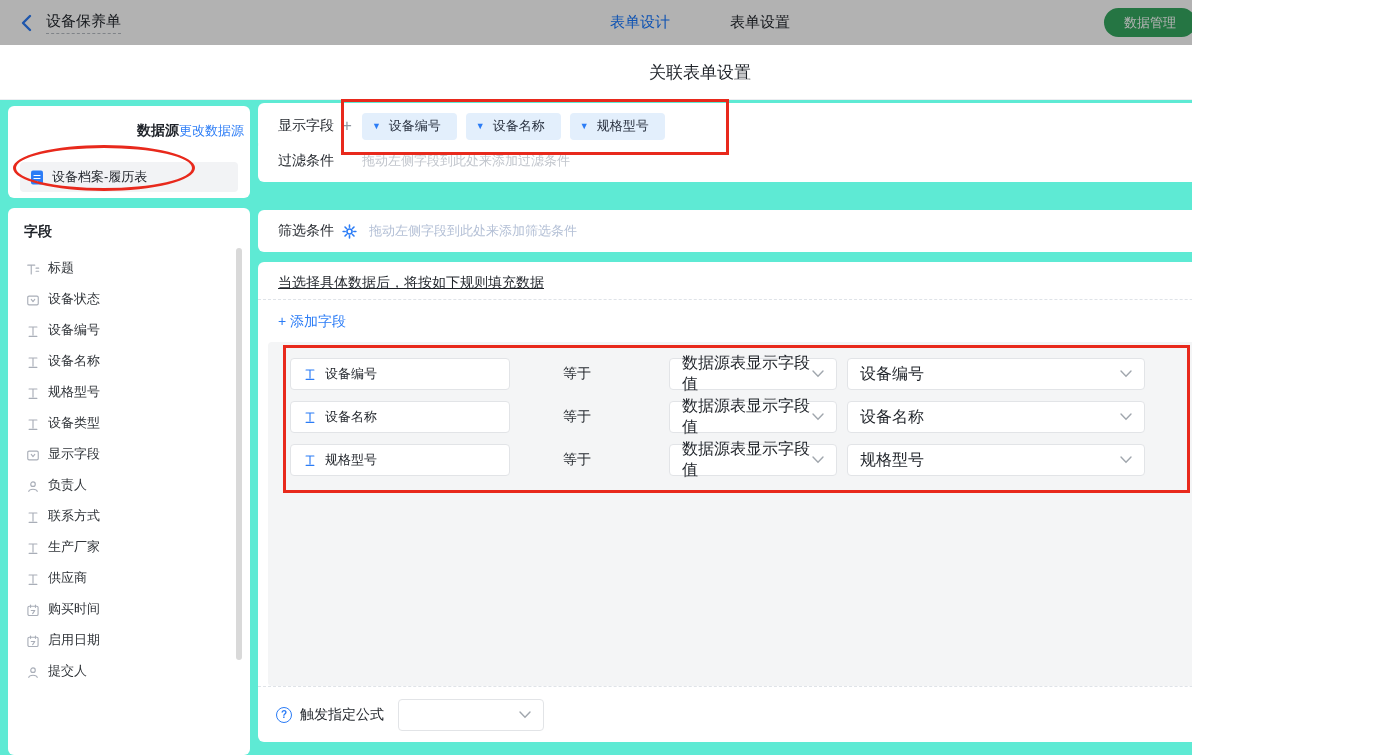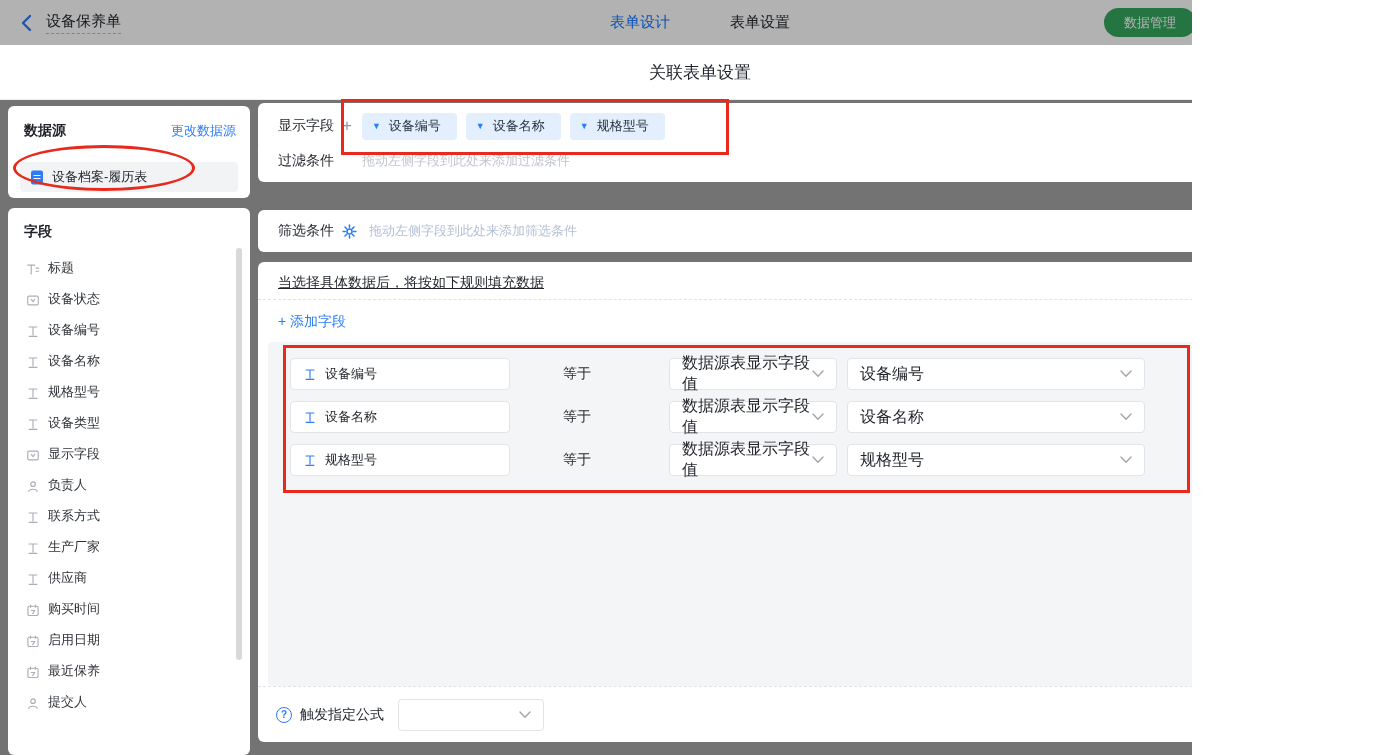--- a/index.html
+++ b/index.html
@@ -1,18 +1,18 @@
 <!DOCTYPE html>
 <html><head>
 <meta charset="utf-8">
 <style>
   * { margin:0; padding:0; box-sizing:border-box; }
   html,body { width:1400px; height:755px; }
   body { font-family:"Liberation Sans","DejaVu Sans",sans-serif; color:#1f2329; background:#fff; }
-  .screen { position:relative; width:1192px; height:755px; overflow:hidden; background:#737373; }
+  .screen { position:relative; width:1192px; height:755px; overflow:hidden; background:#5eead4; }
 
   
   .topbar { position:absolute; left:0; top:0; width:1400px; height:45px; background:#ffffff; display:flex; align-items:center; }
   .topbar-dim { position:absolute; inset:0; background:rgba(0,0,0,0.30); pointer-events:none; }
   .tb-left { display:flex; align-items:center; margin-left:16px; gap:8px; }
   .tb-title { font-size:15px; color:#1f2329; border-bottom:1px dashed #b7bcc3; padding-bottom:2px; }
   .tb-tabs { position:absolute; left:0; right:0; top:0; height:45px; display:flex; align-items:center; justify-content:center; gap:60px;text-align:right; }
   .tb-tab { font-size:15px; color:#1f2329; cursor:pointer; }
   .tb-tab.active { color:#1677ff; }
   .tb-right { position:absolute; right:14px; top:0; height:45px; display:flex; align-items:center; gap:13px; }
@@ -27,21 +27,21 @@
   .modal-title { position:absolute; left:0; right:0; top:0; height:55px; display:flex; align-items:center; justify-content:center; font-size:17px; color:#1f2329; }
   .modal-close { position:absolute; right:24px; top:18px; width:20px; height:20px; cursor:pointer; display:flex; align-items:center; justify-content:center; }
 
   
   .card { position:absolute; background:#fff; border-radius:6px; }
   .sec-label { font-size:14px; color:#1f2329; }
   .bold { font-weight:bold; }
   .link { color:#2b7cf6; font-size:13px; cursor:pointer; }
 
   
-  .ds-head { display:flex; align-items:center; justify-content:space-between; padding:16px 14px 0 16px; }
+  .ds-head { display:flex; align-items:center; justify-content:flex-end; padding:16px 6px 0 16px; }
   .ds-row { position:absolute; left:12px; top:56px; width:218px; height:30px; background:#f2f3f5; border-radius:4px; display:flex; align-items:center; padding-left:10px; gap:8px; font-size:13px; cursor:pointer; }
   .fields-head { padding:14px 0 0 16px; }
   .field-list { position:absolute; left:0; top:38px; width:242px; }
   .field-item { height:31px; display:flex; align-items:flex-end; padding-left:18px; gap:8px; font-size:13px; color:#2f3338; cursor:grab; }
   .scrollbar { position:absolute; left:228px; top:40px; width:6px; height:412px; background:#d9d9d9; border-radius:3px; cursor:pointer; }
 
   
   .row-card { display:flex; align-items:center; padding-left:20px; }
   .placeholder { font-size:13px; margin-left:28px; }
   .ph-gray { color:#c2c6cd; }
@@ -249,29 +249,20 @@
             <svg width="14" height="15" viewBox="0 0 16 16" fill="none" stroke="#a9aeb8" stroke-width="1.3" stroke-linecap="round">
               <rect x="2.2" y="3.2" width="11.6" height="10.5" rx="1.5"></rect>
               <path d="M5.2 1.8 V4.4 M10.8 1.8 V4.4 M6 8 H10 M10 8 L7.6 11.6"></path>
             </svg>
           </span>
           <span>启用日期</span>
         </div>
         <div class="field-item">
           <span style="display: flex;">
             <svg width="14" height="15" viewBox="0 0 16 16" fill="none" stroke="#a9aeb8" stroke-width="1.3" stroke-linecap="round">
-              <rect x="2.2" y="3.2" width="11.6" height="10.5" rx="1.5"></rect>
-              <path d="M5.2 1.8 V4.4 M10.8 1.8 V4.4 M6 8 H10 M10 8 L7.6 11.6"></path>
-            </svg>
-          </span>
-          <span>最近保养</span>
-        </div>
-        <div class="field-item">
-          <span style="display: flex;">
-            <svg width="14" height="15" viewBox="0 0 16 16" fill="none" stroke="#a9aeb8" stroke-width="1.3" stroke-linecap="round">
               <circle cx="8" cy="5.3" r="2.6"></circle>
               <path d="M3.2 13.6 C3.8 10.4 12.2 10.4 12.8 13.6"></path>
             </svg>
           </span>
           <span>提交人</span>
         </div>
       </div>
     <div class="scrollbar"></div>
   </div>
 

